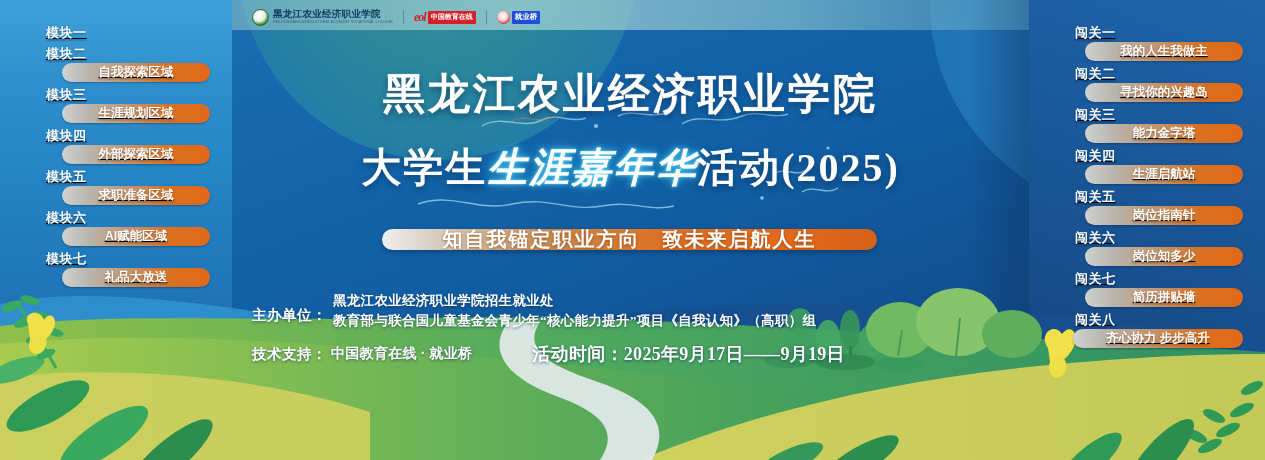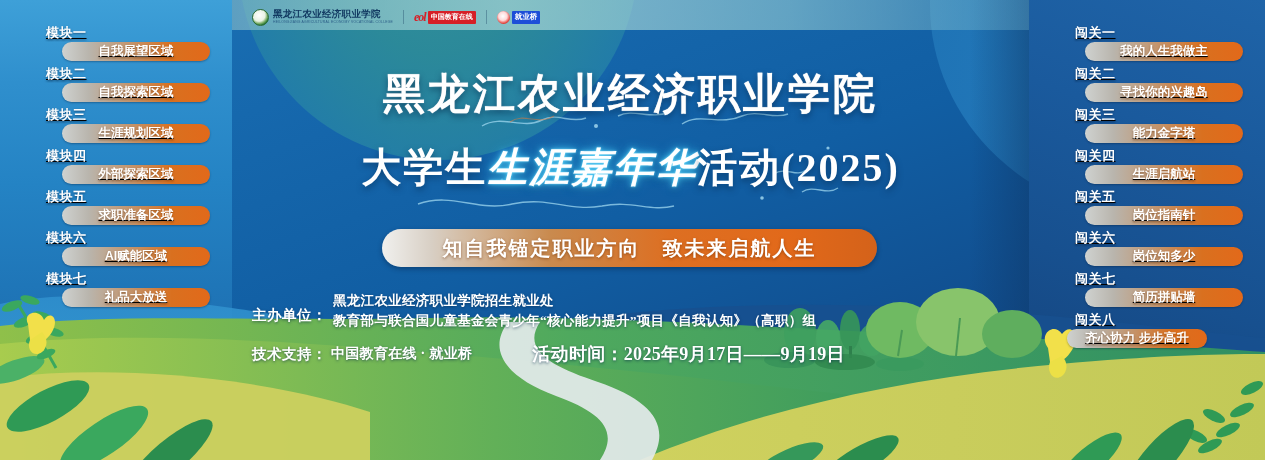--- a/index.html
+++ b/index.html
@@ -46,21 +46,21 @@
   .side-right .grp-title{margin-left:28px;}
   .pill{
     display:block;height:19px;line-height:19px;border-radius:10px;
     margin-top:1px;margin-left:48px;width:148px;
     background:linear-gradient(90deg,#cfd2d0 0%,#b9b5ad 18%,#c49268 48%,#d9701f 74%,#e2691a 100%);
     color:#ffffff;font-size:12.5px;font-weight:bold;text-align:center;
     text-shadow:0 1px 2px rgba(90,40,0,.55);
     box-shadow:0 1px 2px rgba(0,25,55,.35);
     white-space:nowrap;overflow:hidden;}
   .side-right .pill{margin-left:38px;width:158px;}
-  .side-right .pill.wide{width:140px;margin-left:20px;}
+  .side-right .pill.wide{width:170px;margin-left:26px;}
 
   
   .logos{position:absolute;left:252px;top:6px;height:22px;display:flex;align-items:center;gap:10px;}
   .logo-uni{display:flex;align-items:center;gap:4px;}
   .logo-seal{width:17px;height:17px;border-radius:50%;
     background:radial-gradient(circle at 40% 35%,#fefefe 0%,#e8f2e4 45%,#7fb06a 62%,#2e7d3a 75%,#1f5c2b 100%);
     border:1px solid #2a6b34;box-sizing:border-box;}
   .logo-uni-txt{display:flex;flex-direction:column;line-height:1;}
   .logo-uni-cn{font-size:9.5px;font-weight:bold;color:#123a62;letter-spacing:.3px;
     font-family:"Liberation Serif","DejaVu Serif",serif;white-space:nowrap;}
@@ -86,21 +86,21 @@
     white-space:nowrap;}
   .t2{position:absolute;left:0;right:0;top:140px;text-align:center;
     font-family:"Liberation Serif","DejaVu Serif",serif;
     font-size:40px;font-weight:bold;color:#ffffff;letter-spacing:2px;
     white-space:nowrap;text-shadow:0 3px 6px rgba(3,35,70,.5);}
   .t2 .hl{color:#ffffff;font-style:italic;
     text-shadow:0 0 2px #7fe3ff,0 0 6px #49c8f5,0 0 12px #2ea6e0,0 3px 6px rgba(3,35,70,.5);}
   .squiggles{position:absolute;left:150px;top:108px;width:520px;height:110px;pointer-events:none;}
 
   
-  .slogan{position:absolute;left:150px;top:229px;width:495px;height:38px;
+  .slogan{position:absolute;left:150px;top:229px;width:495px;height:21px;
     border-radius:19px;
     background:linear-gradient(90deg,#f0f0ee 0%,#d8cfc4 10%,#c98a4e 34%,#dd6f22 58%,#e2691a 82%,#d4621a 100%);
     box-shadow:0 2px 5px rgba(0,25,55,.4);
     display:flex;align-items:center;justify-content:center;}
   .slogan span{font-family:"Liberation Serif","DejaVu Serif",serif;
     font-size:20px;font-weight:bold;color:#ffffff;letter-spacing:2px;
     text-shadow:0 1px 3px rgba(110,45,0,.6);white-space:nowrap;}
 
   
   .info{position:absolute;left:20px;top:292px;width:760px;
@@ -302,21 +302,20 @@
         <div class="info-lbl">技术支持：</div>
         <div class="info-b-val">中国教育在线 · 就业桥</div>
         <div class="info-time">活动时间：2025年9月17日——9月19日</div>
       </div>
     </div>
   </div>
 
   <div class="side side-left">
       <div class="grp">
         <div class="grp-title">模块一</div>
-        <div class="pill">自我展望区域</div>
       </div>
       <div class="grp">
         <div class="grp-title">模块二</div>
         <div class="pill">自我探索区域</div>
       </div>
       <div class="grp">
         <div class="grp-title">模块三</div>
         <div class="pill">生涯规划区域</div>
       </div>
       <div class="grp">

